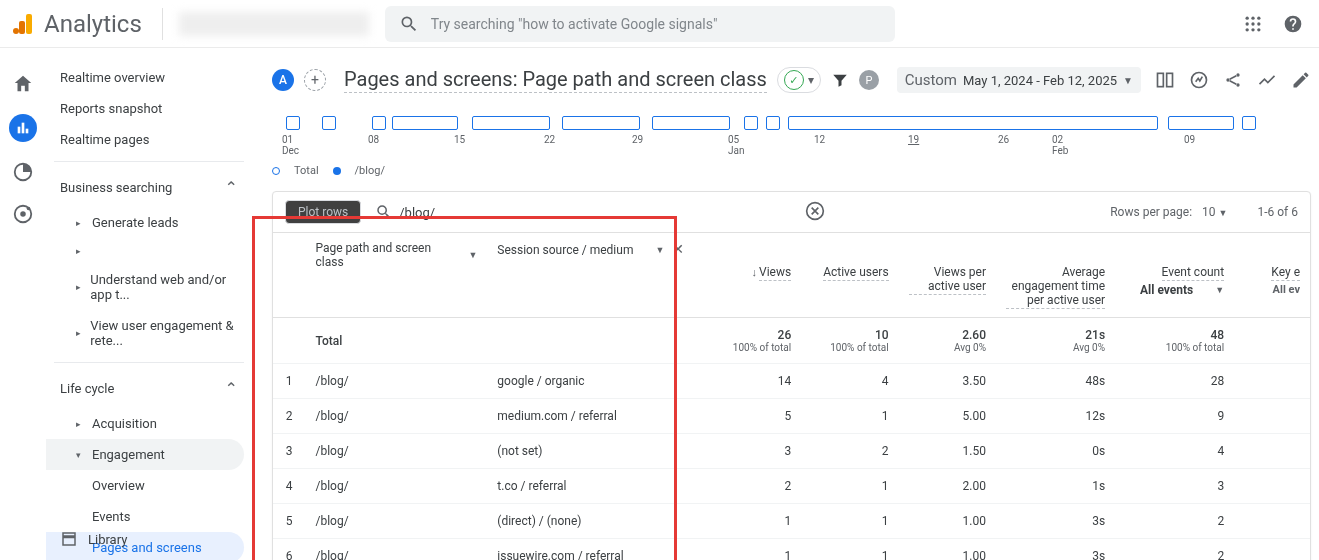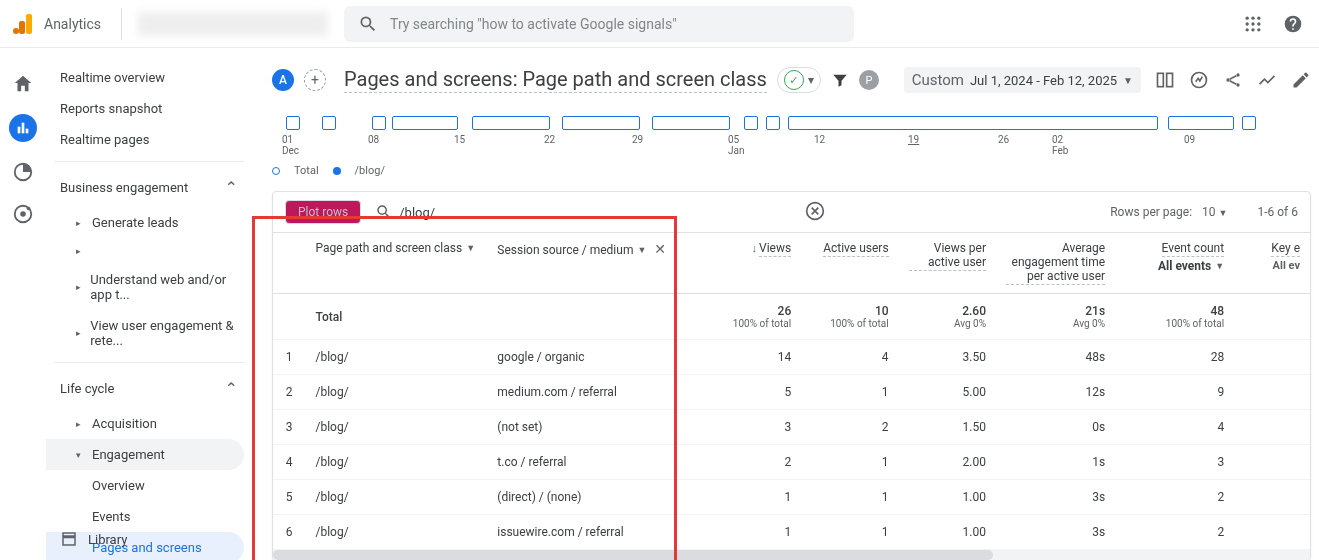--- a/index.html
+++ b/index.html
@@ -2,21 +2,21 @@
 <html><head>
 <meta charset="utf-8">
 <style>
 * { box-sizing: border-box; margin: 0; padding: 0; font-family: 'Google Sans', Roboto, Arial, sans-serif; }
 body { background: #fff; color: #3c4043; font-size: 13px; width: 1319px; height: 560px; overflow: hidden; position: relative; }
 
 
 .top-header { height: 48px; display: flex; align-items: center; padding: 0 12px; border-bottom: 1px solid #ebebeb; }
 .logo-section { display: flex; align-items: center; gap: 8px; border-right: 1px solid #e0e0e0; padding-right: 20px; height: 32px; }
 .logo-svg { width: 24px; height: 24px; }
-.logo-text { font-size: 14px; color: #5f6368; font-weight: 400; }
+.logo-text { font-size: 24px; color: #5f6368; font-weight: 400; }
 .property { margin-left: 16px; width: 190px; height: 24px; filter: blur(4px); background: #eee; color: #888; font-size: 11px; padding: 2px 6px; }
 .search-box { margin-left: 16px; flex-shrink: 0; width: 510px; height: 36px; background: #f1f3f4; border-radius: 6px; display: flex; align-items: center; padding: 0 14px; color: #5f6368; gap: 12px; }
 .search-box svg { width: 20px; height: 20px; fill: #5f6368; }
 .search-placeholder { font-size: 14px; color: #80868b; }
 .top-right-icons { margin-left: auto; display: flex; align-items: center; gap: 20px; padding-right: 4px; }
 .top-right-icons svg, .top-right-icons .icon { width: 20px; height: 20px; fill: #5f6368; color:#5f6368; }
 
 
 .left-rail { position: absolute; top: 48px; left: 0; width: 46px; display: flex; flex-direction: column; align-items: center; gap: 18px; padding-top: 24px; }
 .left-rail .rail-item { width: 24px; height: 24px; display: flex; align-items: center; justify-content: center; cursor: pointer; }
@@ -57,43 +57,43 @@
 .timeline .line { position: absolute; top: 0; height: 14px; border: 1.5px solid #1a73e8; border-radius: 2px; background: #fff; }
 .tick-labels { display: flex; margin-top: 4px; font-size: 10px; color: #5f6368; position: relative; height: 26px; }
 .tick-labels span { position: absolute; }
 .chart-legend { display: flex; gap: 14px; font-size: 11px; color: #5f6368; margin-top: 4px; align-items: center; }
 .legdot1 { width: 8px; height: 8px; border: 1.5px solid #1a73e8; border-radius: 50%; background:#fff; }
 .legdot2 { width: 8px; height: 8px; background: #1a73e8; border-radius: 50%; }
 
 
 .tbl-wrap { margin-top: 14px; background: #fff; border: 1px solid #e0e0e0; border-radius: 4px; box-shadow: 0 1px 2px rgba(60,64,67,.08); overflow: hidden; }
 .tbl-toolbar { display: flex; align-items: center; padding: 8px 12px; border-bottom: 1px solid #e0e0e0; }
-.plot-btn { border: 1px solid #dadce0; color: #bdc1c6; padding: 4px 12px; border-radius: 4px; font-size: 12px; background:#be185d; cursor: pointer; }
+.plot-btn { border: 1px solid #dadce0; color: #bdc1c6; padding: 4px 12px; border-radius: 4px; font-size: 12px; background:#404040; cursor: pointer; }
 .tbl-search { margin-left: 14px; display: flex; align-items: center; gap: 6px; color: #5f6368; }
 .tbl-search svg { width: 18px; height: 18px; fill:#5f6368; }
 .tbl-search-val { font-size: 13px; color: #3c4043; }
 .clear-x { margin-left: 370px; cursor: pointer; }
 .clear-x svg { width: 20px; height: 20px; fill:#5f6368; }
 .rows-per { margin-left: auto; display: flex; align-items: center; gap: 10px; font-size: 12px; color: #5f6368; }
 
 
 .red-box { position: absolute; border: 3px solid #e53935; pointer-events: none; }
 
 
 .data-tbl { width: 100%; border-collapse: collapse; font-size: 12px; }
 .data-tbl th { text-align: right; padding: 8px 10px; color: #3c4043; font-weight: 400; vertical-align: top; border-bottom: 1px solid #e0e0e0; }
-.data-tbl th .dashed { border-bottom: 1px dashed #bdc1c6; display: inline-block; padding-bottom: 1px; }
+.data-tbl th .dashed { border-bottom: 1px dashed #bdc1c6; display: inline-block; padding-bottom: 1px; margin-top: 24px; }
 .data-tbl th .sub { font-size: 11px; color: #5f6368; display: block; margin-top: 2px; font-weight: bold; }
 .data-tbl th.left, .data-tbl td.left { text-align: left; }
 .data-tbl td { text-align: right; padding: 10px 10px; border-bottom: 1px solid #f1f3f4; color: #3c4043; }
 .data-tbl tr.totals td { font-weight: 500; }
 .data-tbl tr.totals .pct { font-size: 10px; color: #5f6368; font-weight: 400; display: block; }
 .num-col { width: 30px; text-align: center !important; color:#5f6368; }
 .arrow-down { font-size: 11px; color:#5f6368; margin-right: 2px; }
-.col-drop { font-size: 12px; color: #3c4043; display: inline-flex; align-items: center; gap: 4px; cursor: pointer; justify-content: space-between; }
+.col-drop { font-size: 12px; color: #3c4043; display: inline-flex; align-items: center; gap: 22px; cursor: pointer; justify-content: space-between; }
 .col-drop .tri2 { font-size: 9px; color:#5f6368; }
 .remove-dim { margin-left: 8px; cursor: pointer; color:#5f6368; font-size: 14px; }
 .scroll-bar { height: 10px; background: #f1f3f4; position: relative; }
 .scroll-thumb { position: absolute; left: 0; width: 720px; height: 10px; background: #dadce0; border-radius: 5px; }
 .funnel { width: 18px; height: 18px; fill:#3c4043; }
 </style>
 </head>
 <body>
 
 <div class="top-header">
@@ -158,21 +158,21 @@
     </div>
 </div>
 
 <div class="sidebar">
   <div style="padding-top:10px"></div>
   <div class="nav-item" style="padding-left:14px">Realtime overview</div>
   <div class="nav-item" style="padding-left:14px">Reports snapshot</div>
   <div class="nav-item" style="padding-left:14px">Realtime pages</div>
   <div class="nav-h-line"></div>
   <div class="nav-head">
-      <span>Business engagement</span>
+      <span>Business searching</span>
       <span class="chev">⌃</span>
     </div>
   <div class="nav-item">
       <span class="tri">▸</span>
       <span>Generate leads</span>
     </div>
   <div class="nav-item">
       <span class="tri">▸</span>
     </div>
   <div class="nav-item">
@@ -219,21 +219,21 @@
       <span class="title-check">✓</span>
       <span class="title-chev">▾</span>
     </div>
     <svg class="funnel" viewBox="0 0 24 24">
         <path d="M3 5h18l-7 8v6l-4 2v-8z"></path>
       </svg>
     <div class="title-p">P</div>
     <div class="main-header-right">
       <div class="date-pill">
         <span class="custom">Custom</span>
-        <span>Jul 1, 2024 - Feb 12, 2025</span>
+        <span>May 1, 2024 - Feb 12, 2025</span>
         <span style="font-size:10px;color:#5f6368">▼</span>
       </div>
       <svg class="hdr-icon" viewBox="0 0 24 24">
           <rect x="3" y="4" width="7" height="16" fill="none" stroke="#5f6368" stroke-width="2"></rect>
           <rect x="14" y="4" width="7" height="16" fill="none" stroke="#5f6368" stroke-width="2"></rect>
         </svg>
       <svg class="hdr-icon" viewBox="0 0 24 24">
           <circle cx="12" cy="12" r="9" fill="none" stroke="#5f6368" stroke-width="2"></circle>
           <path d="M8 14l3-4 2 3 3-5" fill="none" stroke="#5f6368" stroke-width="2"></path>
         </svg>

